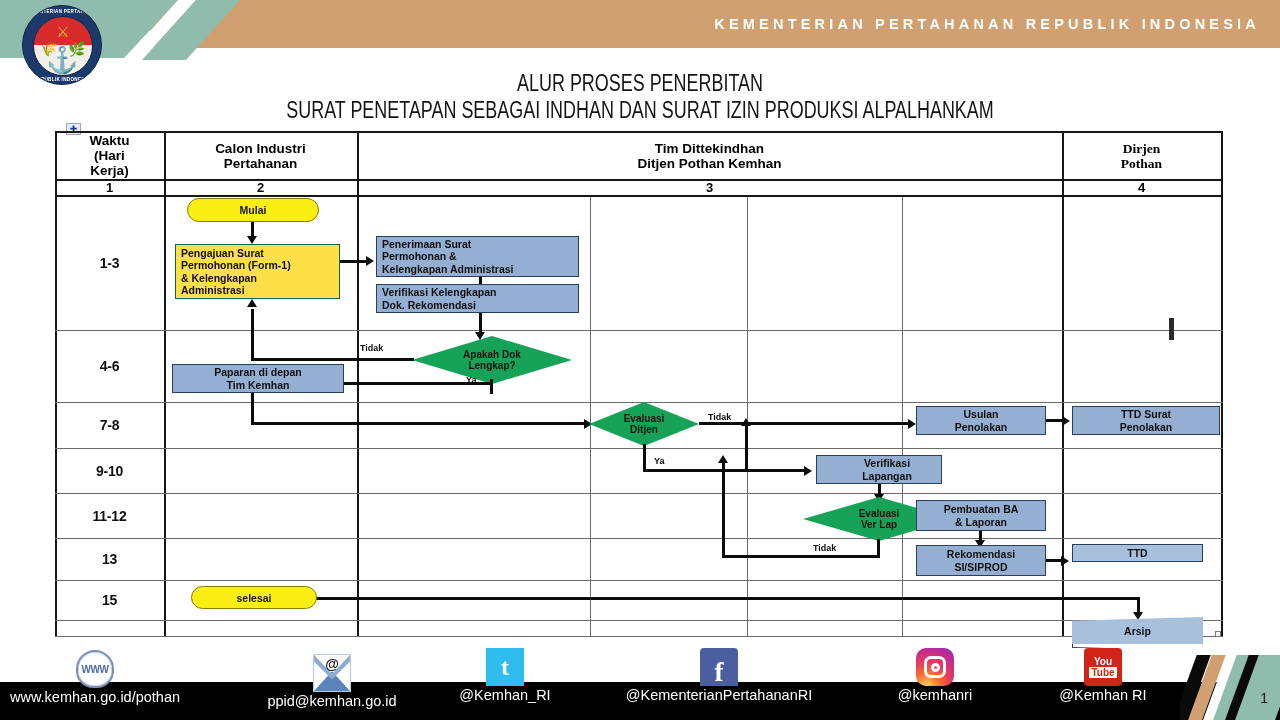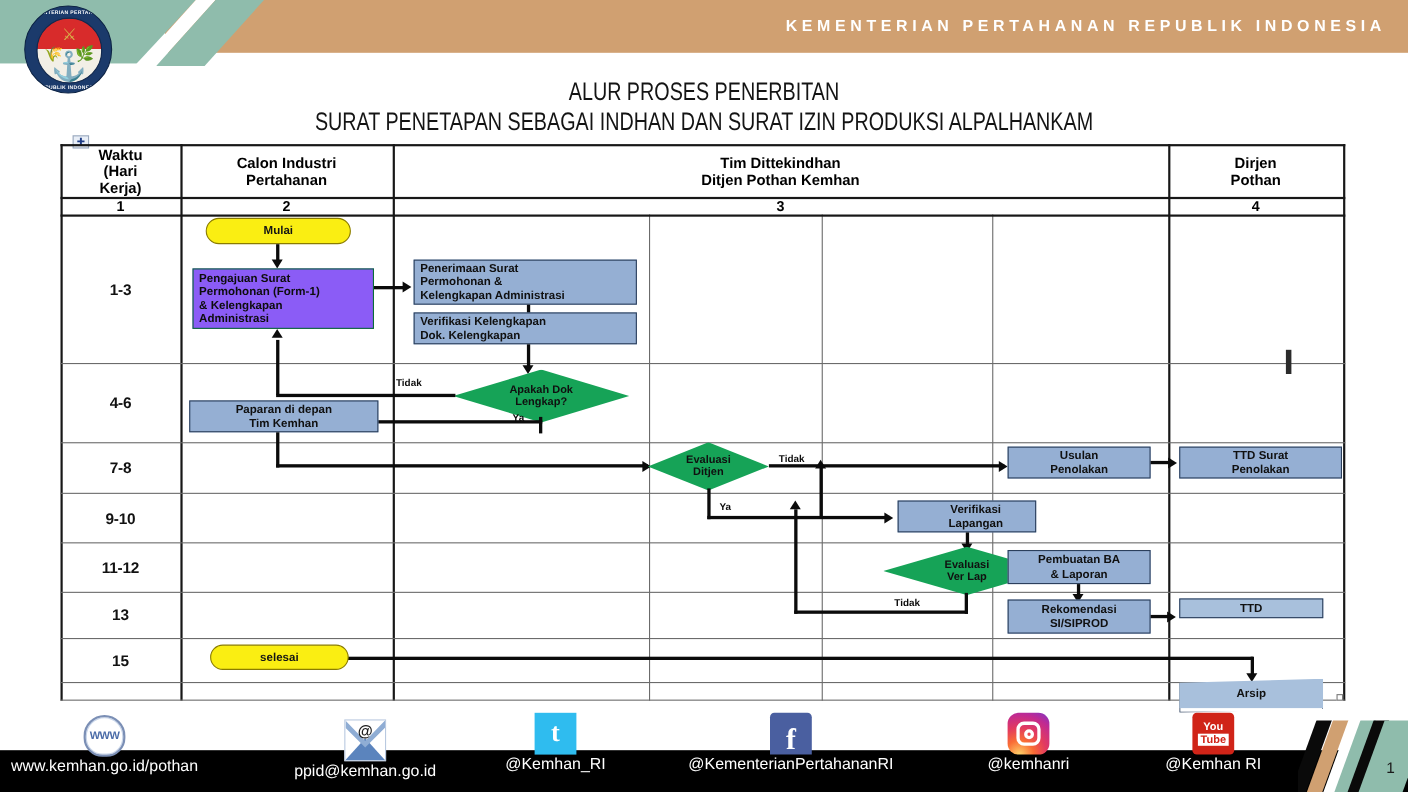--- a/index.html
+++ b/index.html
@@ -125,21 +125,21 @@
     font-weight:bold; color:#111; font-size:14px; letter-spacing:-0.2px;
   }
 
   
   .box {
     position:absolute; display:flex; align-items:center;
     font-weight:bold; color:#101010; line-height:12.5px;
     font-size:10.5px;
   }
   .box.blue { background:#95AFD3; border:1px solid #2b3f5c; }
-  .box.green { background:#8b5cf6; border:1px solid #0a6b38; color:#0d0d0d; }
+  .box.green { background:#fde047; border:1px solid #0a6b38; color:#0d0d0d; }
   .box.center { justify-content:center; text-align:center; }
   .box.left { justify-content:flex-start; padding-left:5px; text-align:left; }
 
   .term {
     position:absolute; background:#FAEE12; border:1.6px solid #8a7c00;
     border-radius:999px; display:flex; align-items:center; justify-content:center;
     font-weight:bold; font-size:10.5px; color:#151515;
   }
 
   .diamond {
@@ -319,21 +319,21 @@
     <span>Kerja)</span>
   </div>
   <div class="hcell" style="left:110px;top:1px;width:191px;height:47px;flex-direction:column;">
     <span>Calon Industri</span>
     <span>Pertahanan</span>
   </div>
   <div class="hcell" style="left:303px;top:1px;width:703px;height:47px;flex-direction:column;">
     <span>Tim Dittekindhan</span>
     <span>Ditjen Pothan Kemhan</span>
   </div>
-  <div class="hcell" style="left:1008px;top:1px;width:157px;height:47px;flex-direction:column;">
+  <div class="hcell" style="left:1008px;top:1px;width:157px;height:47px;flex-direction:column;font-family:Liberation Serif, serif;">
     <span>Dirjen</span>
     <span>Pothan</span>
   </div>
 
   <div class="numcell" style="left:1px;top:49px;width:107px;height:15px;">1</div>
   <div class="numcell" style="left:110px;top:49px;width:191px;height:15px;">2</div>
   <div class="numcell" style="left:303px;top:49px;width:703px;height:15px;">3</div>
   <div class="numcell" style="left:1008px;top:49px;width:157px;height:15px;">4</div>
 
   <div class="timecell" style="left:1px;top:64px; width:107px;height:135px;">1-3</div>
@@ -363,21 +363,21 @@
     <span>Penerimaan Surat</span>
     <span>Permohonan &amp;</span>
     <span>Kelengkapan Administrasi</span>
   </div>
 
   <div class="ln lnv" style="left:424px;top:146px;height:11px;"></div>
   <div class="ar ar-down" style="left:420px;top:155px;"></div>
 
   <div class="box blue left" style="left:321px;top:153px;width:203px;height:29px;flex-direction:column;align-items:flex-start;justify-content:center;">
     <span>Verifikasi Kelengkapan</span>
-    <span>Dok. Kelengkapan</span>
+    <span>Dok. Rekomendasi</span>
   </div>
 
   <div class="ln lnv" style="left:424px;top:182px;height:22px;"></div>
   <div class="ar ar-down" style="left:420px;top:201px;"></div>
 
   <div class="diamond" style="left:357px;top:205px;width:160px;height:48px;flex-direction:column;">
     <span>Apakah Dok</span>
     <span>Lengkap?</span>
   </div>
 

